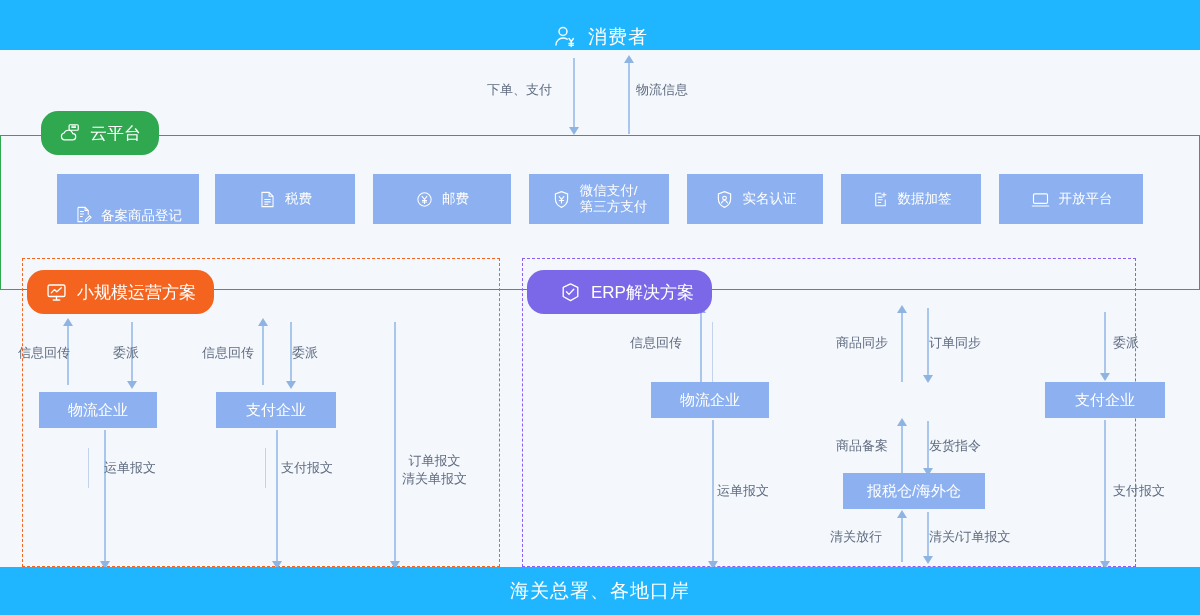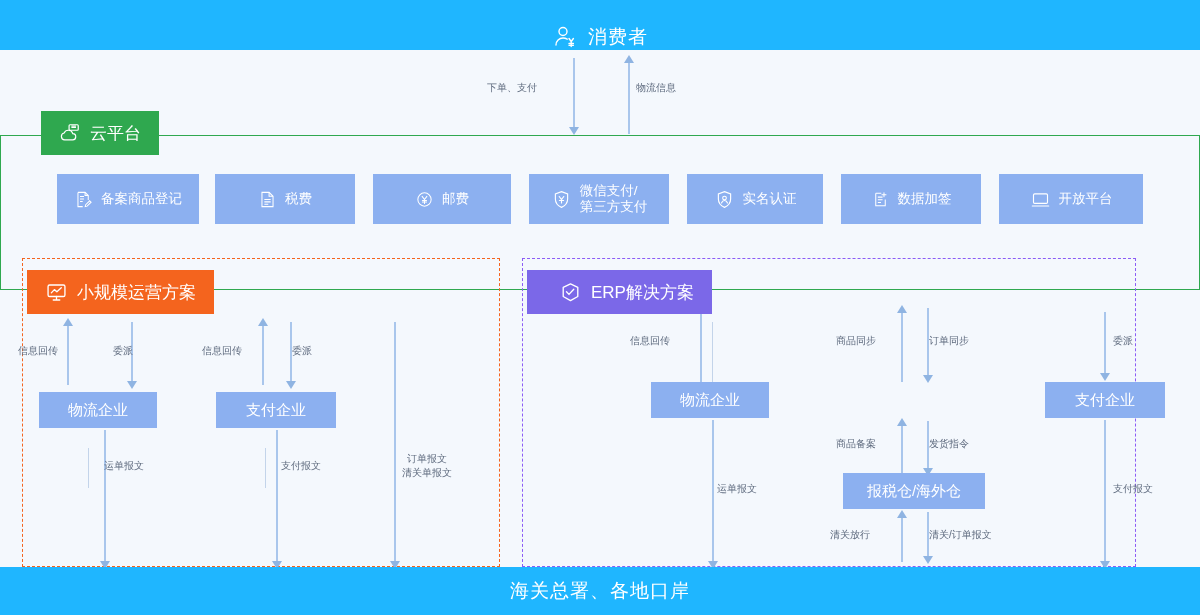--- a/index.html
+++ b/index.html
@@ -31,20 +31,21 @@
     left:0px; top:135px; width:1200px; height:155px;
     border:1px solid #2FA84F;
     border-left:1px solid #2FA84F;
   }
   .tag {
     position:absolute;
     display:flex; align-items:center; gap:9px;
     color:#fff; padding:0 18px; height:44px;
     font-size:17px; white-space:nowrap;
     z-index:6;
+    border-radius:17px;
   }
   #cloud-tag { left:41px; top:111px; background:#2FA84F; }
   #small-tag  { left:27px; top:270px; background:#F4641E; }
   #erp-tag    { left:527px; top:270px; background:#7B68E8;padding-left:32px; }
   .tag-text { color:#fff; font-size:17px; }
 
   
   .svc-row { position:absolute; left:0; top:174px; width:1200px; height:50px; }
   .svc {
     position:absolute; top:0; height:50px;
@@ -77,21 +78,21 @@
   .arrow::after {
     content:""; position:absolute; left:50%; transform:translateX(-50%);
     width:0; height:0; border-left:5px solid transparent; border-right:5px solid transparent;
   }
   .arrow.down::after { bottom:-7px; border-top:8px solid #8FB4E2; }
   .arrow.up::after   { top:-7px;  border-bottom:8px solid #8FB4E2; }
   .line { position:absolute; width:1.3px; background:#C3D4EA; }
 
   
   .flab {
-    position:absolute; font-size:10px; color:#5f6b7f;
+    position:absolute; font-size:13px; color:#5f6b7f;
     white-space:nowrap; line-height:1.35;
   }
   .flab.center { text-align:center; }
 
   
   svg { display:block; }
 </style>
 </head>
 <body>
 
@@ -124,21 +125,21 @@
         <rect x="11" y="3" width="10" height="6" rx="1"></rect>
         <path d="M13.5 6h5M13.5 4.6h5"></path>
         <path d="M7.5 19.5h7.2a3.4 3.4 0 0 0 .3-6.8A5 5 0 0 0 5.6 12 3.8 3.8 0 0 0 6.1 19.5z"></path>
       </svg>
     </span>
     <span class="tag-text">云平台</span>
   </div>
 
   <div class="svc-row">
 
-    <div class="svc" style="left:57px; width:142px;">
+    <div class="svc" style="left:57px; width:142px;align-items:flex-end;">
       <span>
         <svg width="19" height="19" viewBox="0 0 24 24" fill="none" stroke="#ffffff" stroke-width="1.3">
           <path d="M5 3h9l4 4v5.5"></path>
             <path d="M5 3v18h6"></path>
             <path d="M14 3v4h4"></path>
           <path d="M7.6 8.2h5M7.6 11.4h5M7.6 14.6h3.4"></path>
           <path d="M19.8 13.6l1.8 1.8-5 5-2.4.6.6-2.4z"></path>
         </svg>
       </span>
       <span class="svc-label">备案商品登记</span>

